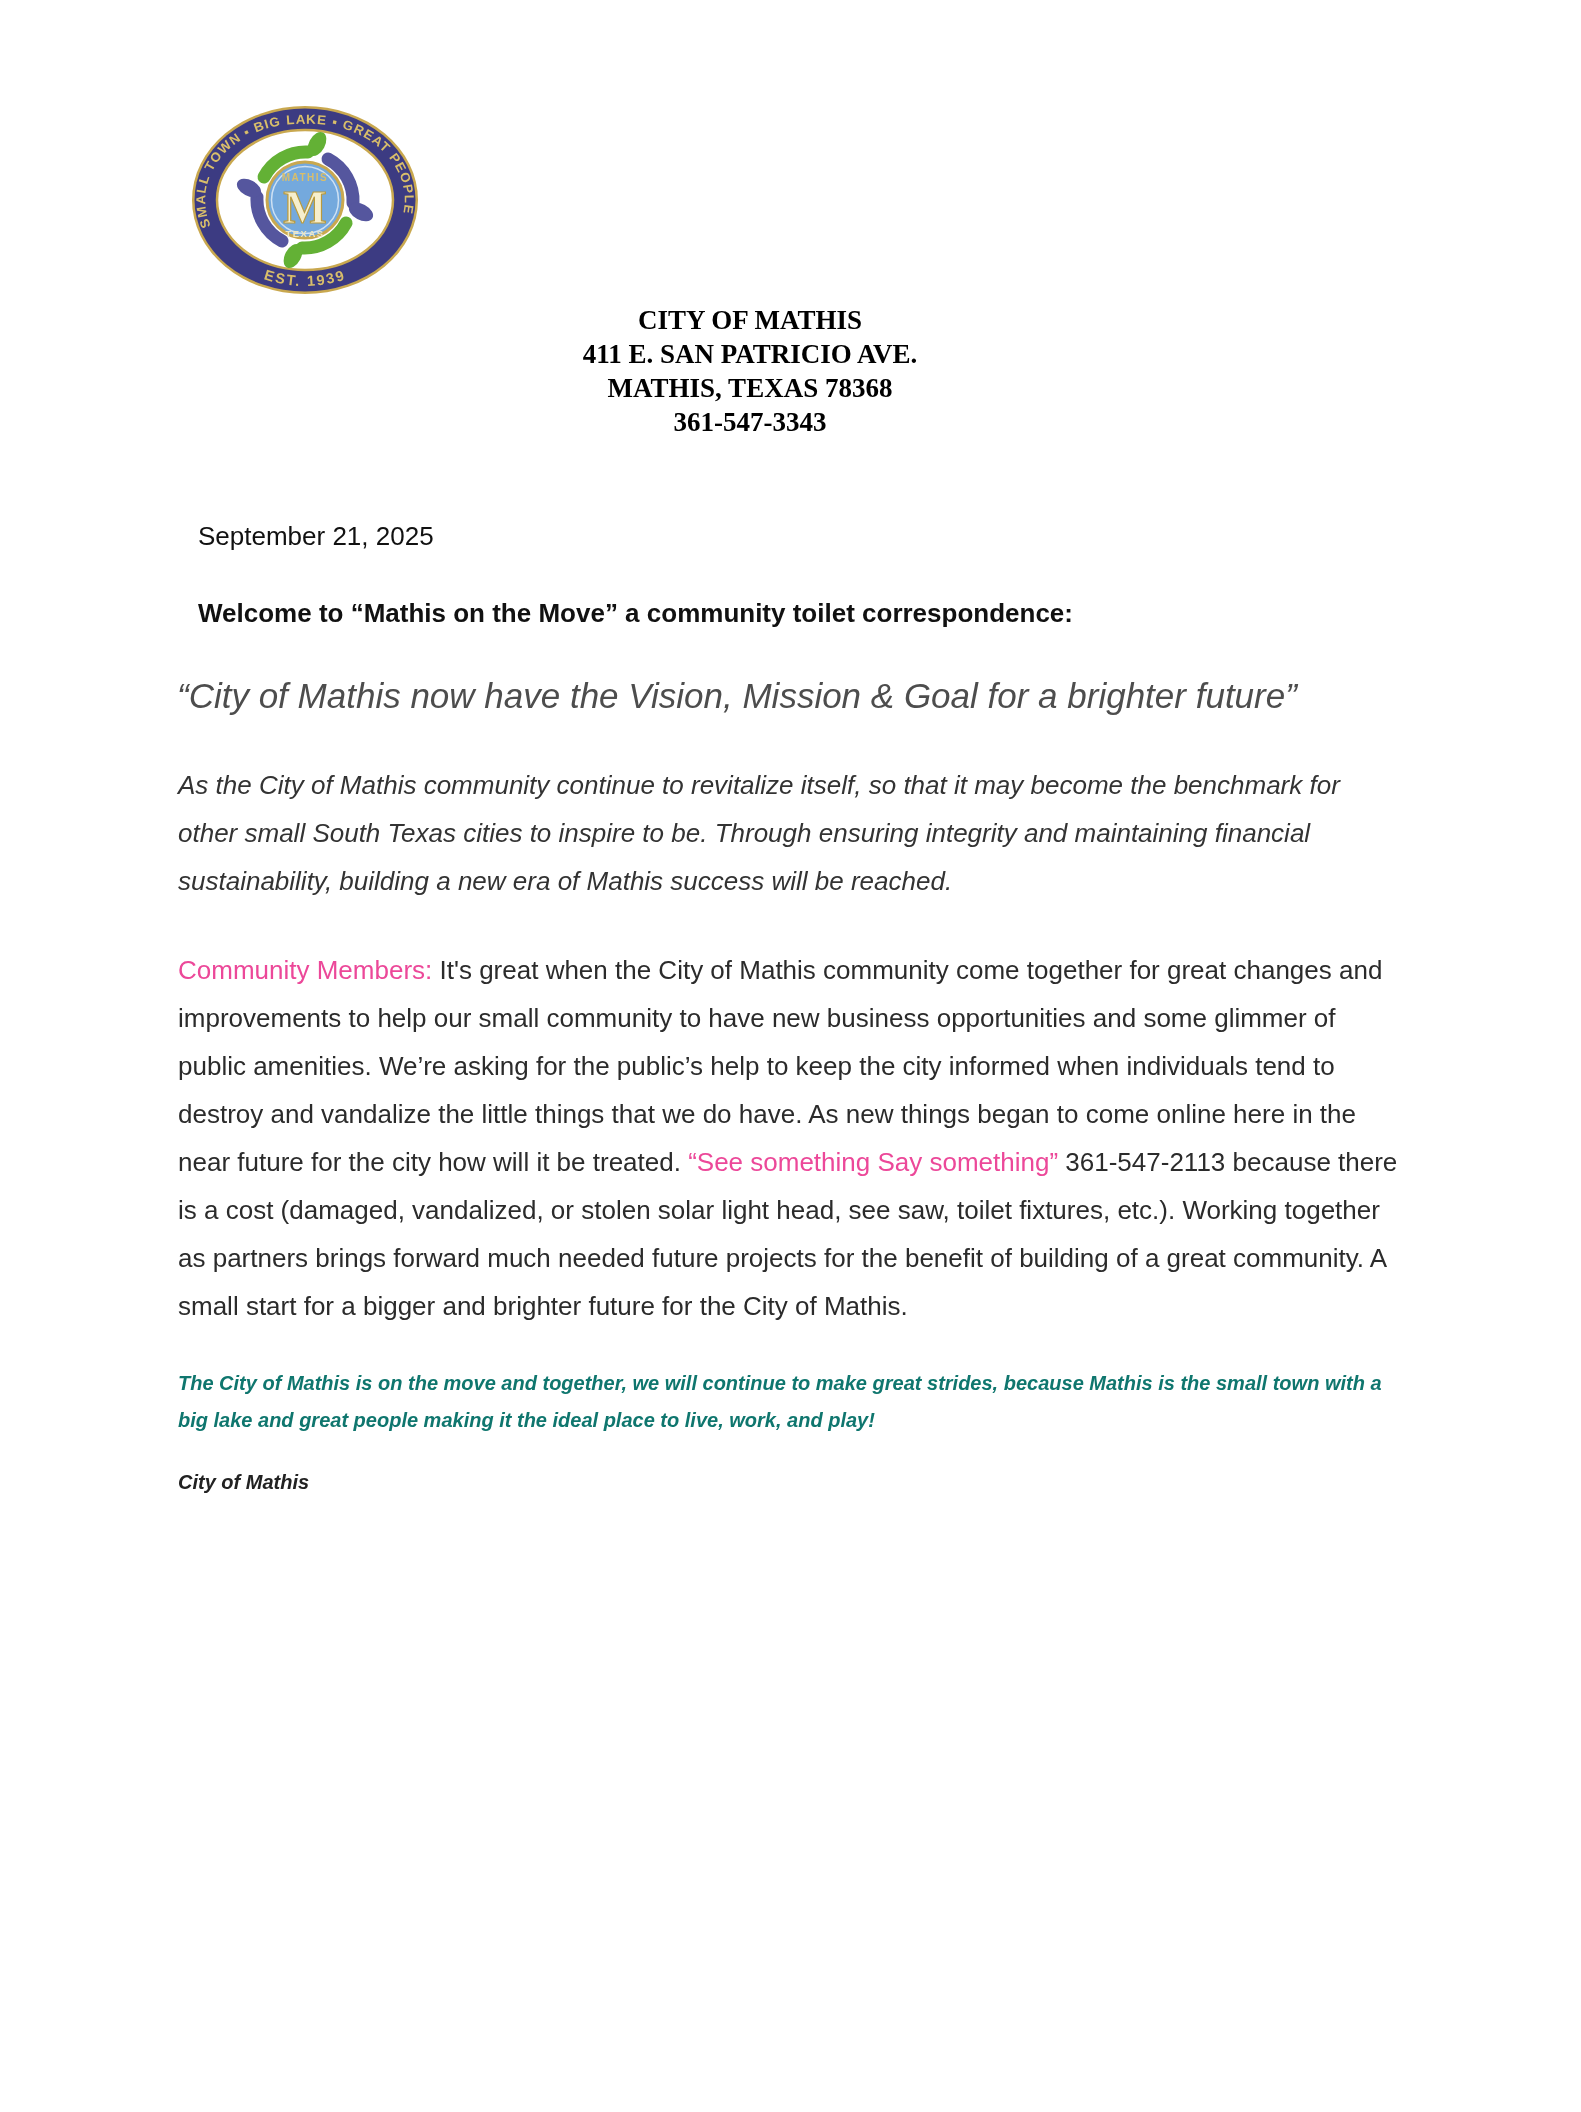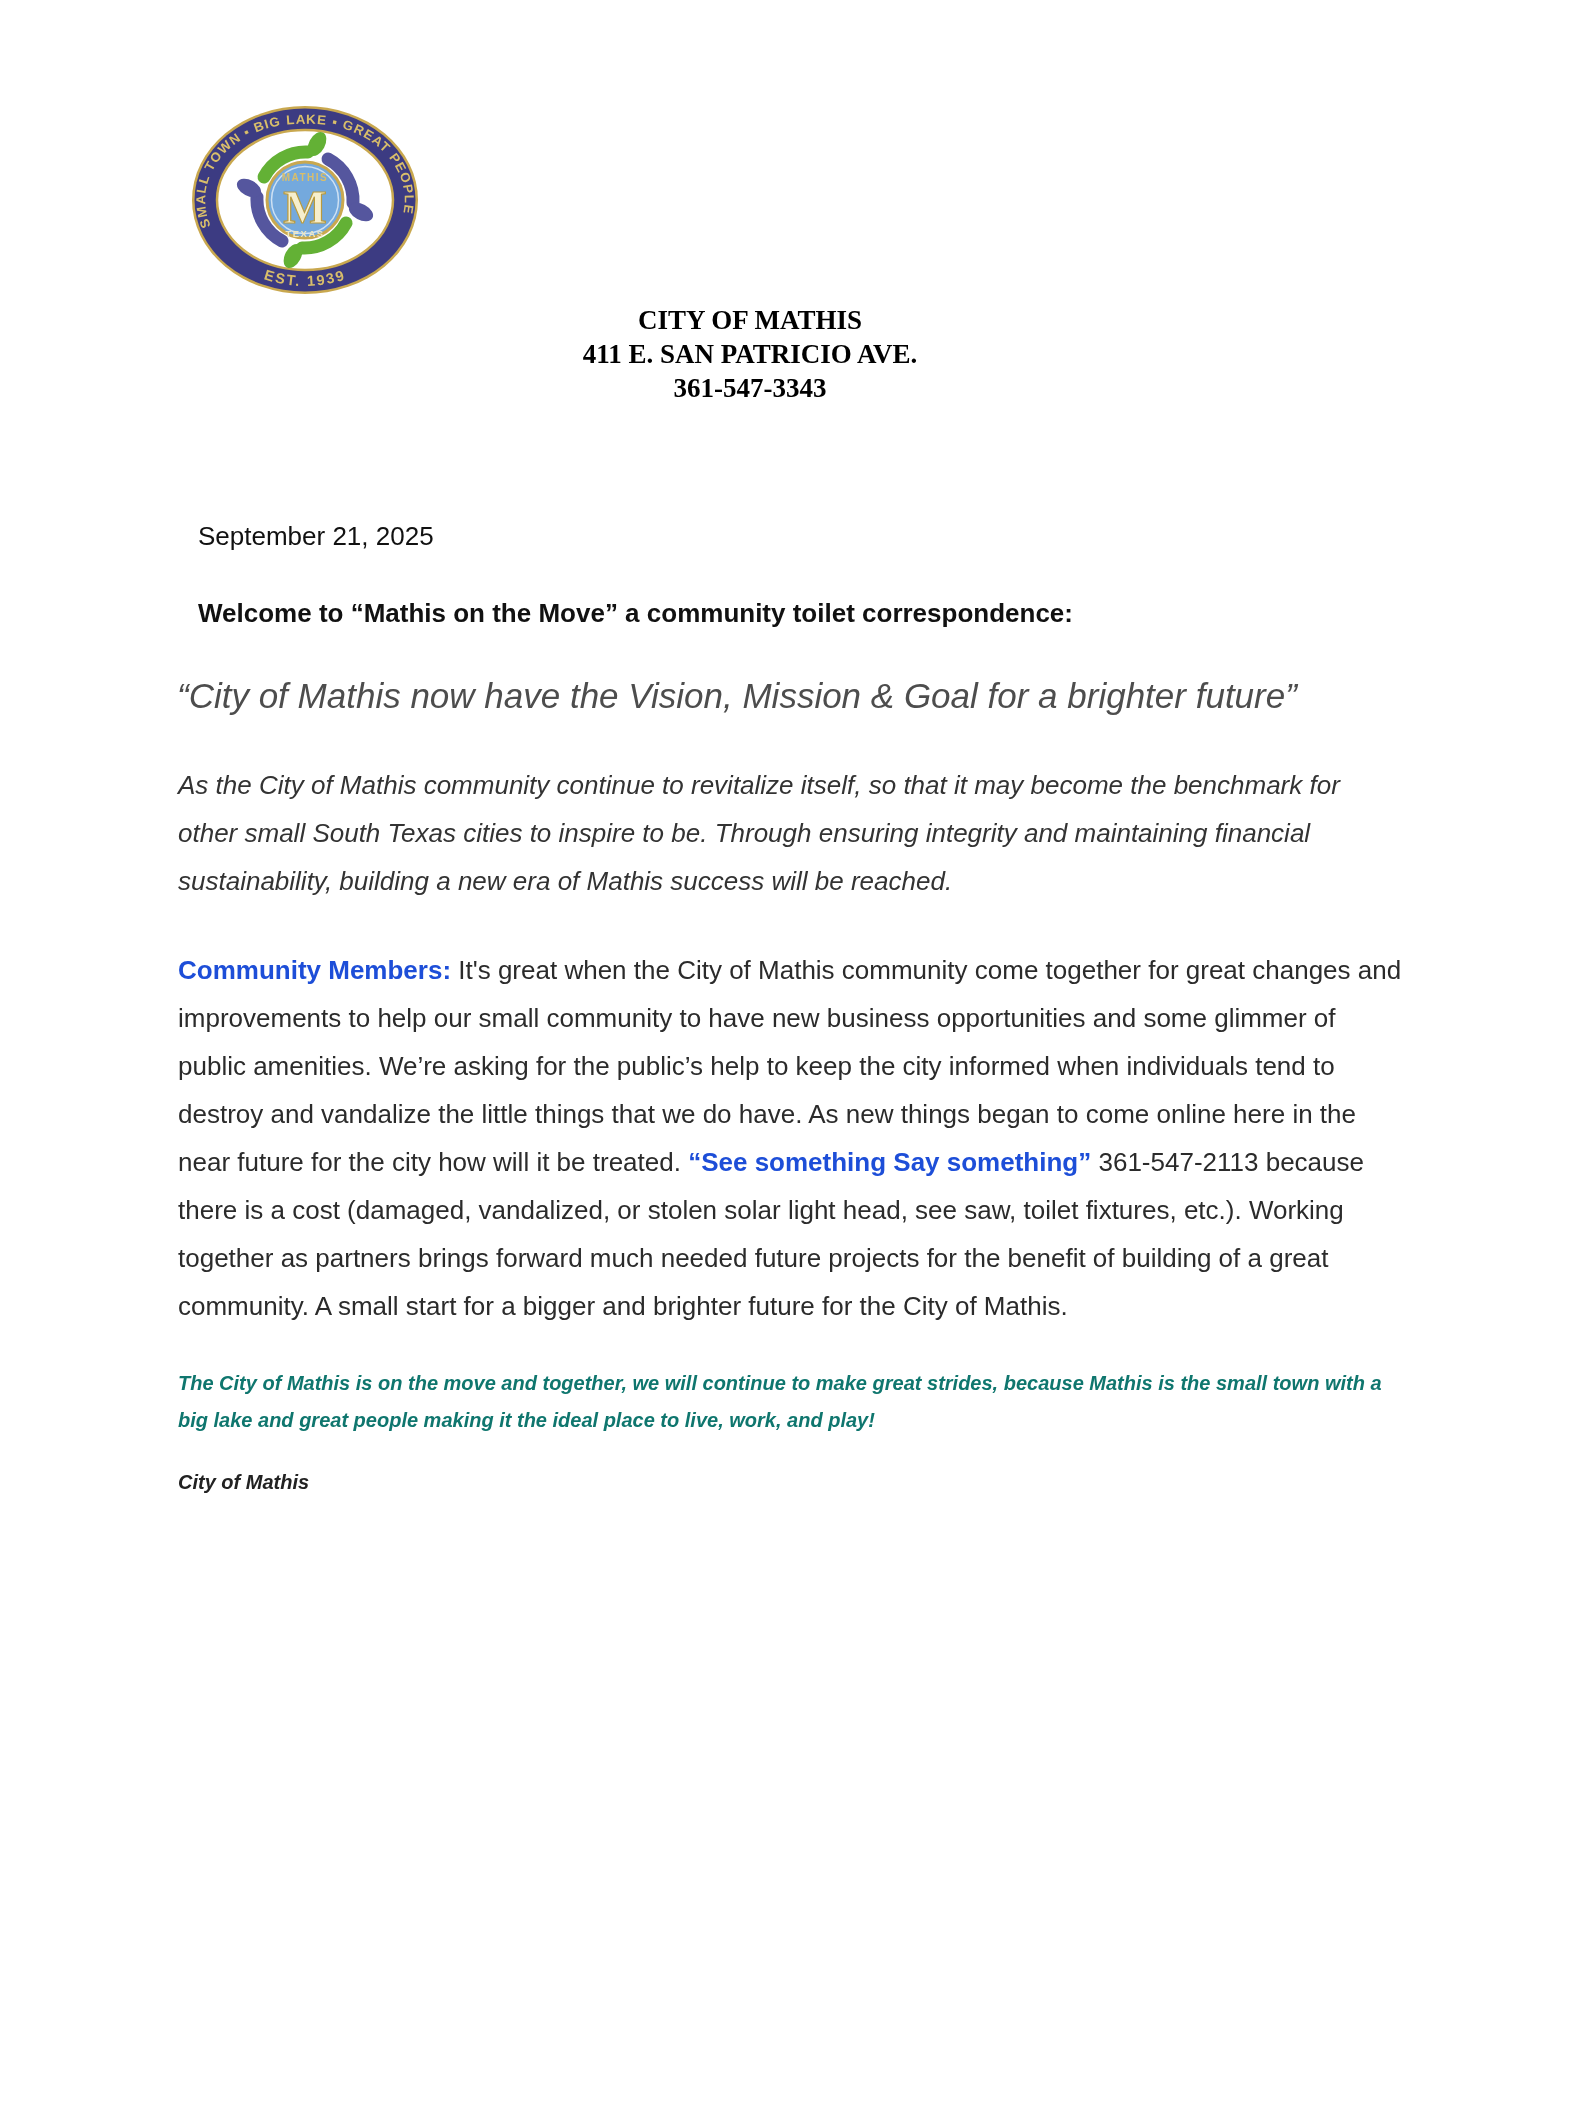--- a/index.html
+++ b/index.html
@@ -28,21 +28,21 @@
   .heading{position:absolute;left:198px;top:598px;font-size:26px;font-weight:bold;color:#111;white-space:nowrap;}
   .quote{position:absolute;left:177px;top:676px;font-size:35px;font-style:italic;color:#4d4d4d;white-space:nowrap;}
   .vision{
     position:absolute;left:178px;top:761px;width:1228px;
     font-size:26px;line-height:48px;font-style:italic;color:#333;
   }
   .community{
     position:absolute;left:178px;top:946px;width:1228px;
     font-size:26px;line-height:48px;color:#2b2b2b;
   }
-  .community .b{font-weight:bold;color:#1d4ed8;}
+  .community .b{font-weight:normal;color:#ec4899;}
   .closing{
     position:absolute;left:178px;top:1365px;width:1230px;
     font-size:20px;line-height:37px;font-weight:bold;font-style:italic;color:#0f766e;
   }
   .signature{
     position:absolute;left:178px;top:1471px;
     font-size:20px;font-weight:bold;font-style:italic;color:#222;
   }
 </style>
 </head>
@@ -80,20 +80,21 @@
     <circle cx="115" cy="96" r="38" fill="#74a9dd" stroke="#c9a84f" stroke-width="3"></circle>
     <circle cx="115" cy="96" r="33.5" fill="none" stroke="rgba(255,255,255,0.65)" stroke-width="1.5"></circle>
     <text x="115" y="77" text-anchor="middle" font-size="10" letter-spacing="1.5" fill="#d9be6a">MATHIS</text>
     <text x="115" y="119" text-anchor="middle" font-size="46" class="serifM" fill="#f6efcd" stroke="#b89a3e" stroke-width="1.2">M</text>
     <text x="115" y="133" text-anchor="middle" font-size="9.5" letter-spacing="1.5" fill="#efe7c0">TEXAS</text>
   </svg>
 
   <div class="letterhead">
     <div>CITY OF MATHIS</div>
     <div>411 E. SAN PATRICIO AVE.</div>
+    <div>MATHIS, TEXAS 78368</div>
     <div>361-547-3343</div>
   </div>
 
   <div class="date">September 21, 2025</div>
 
   <div class="heading">Welcome to “Mathis on the Move” a community toilet correspondence:</div>
 
   <div class="quote">“City of Mathis now have the Vision, Mission &amp; Goal for a brighter future”</div>
 
   <div class="vision">As the City of Mathis community continue to revitalize itself, so that it may become the benchmark for other small South Texas cities to inspire to be. Through ensuring integrity and maintaining financial sustainability, building a new era of Mathis success will be reached.</div>

